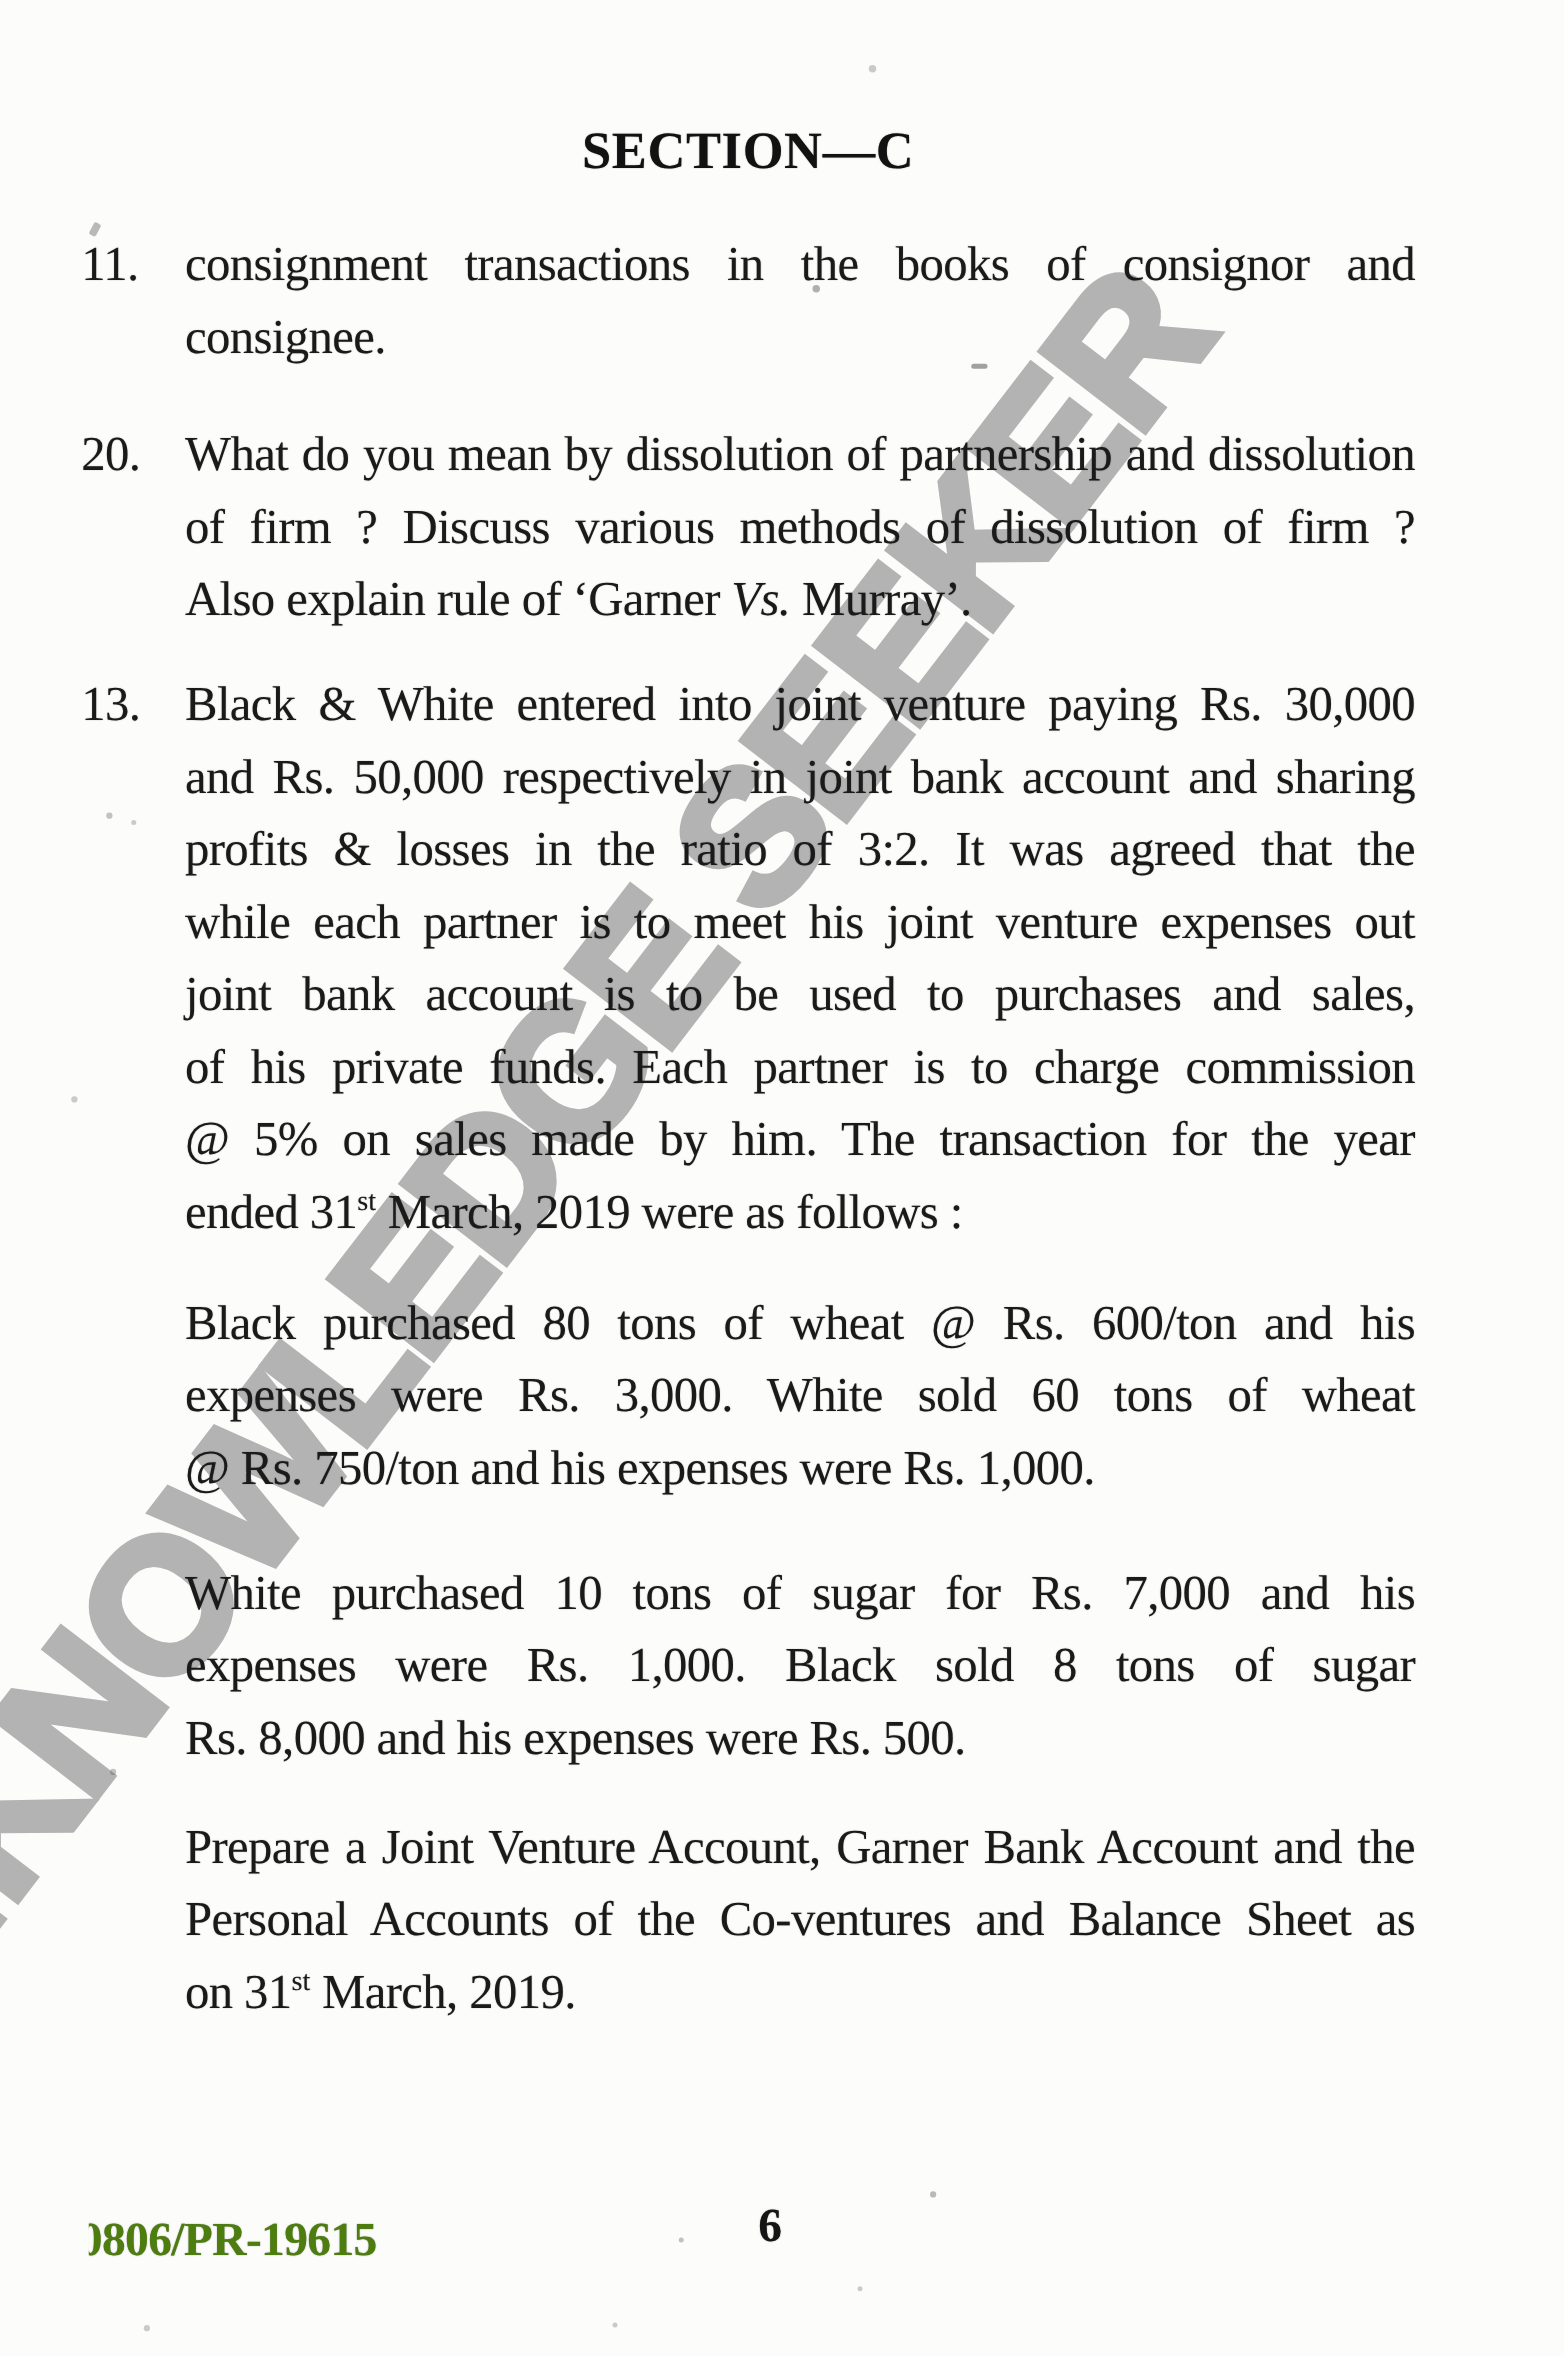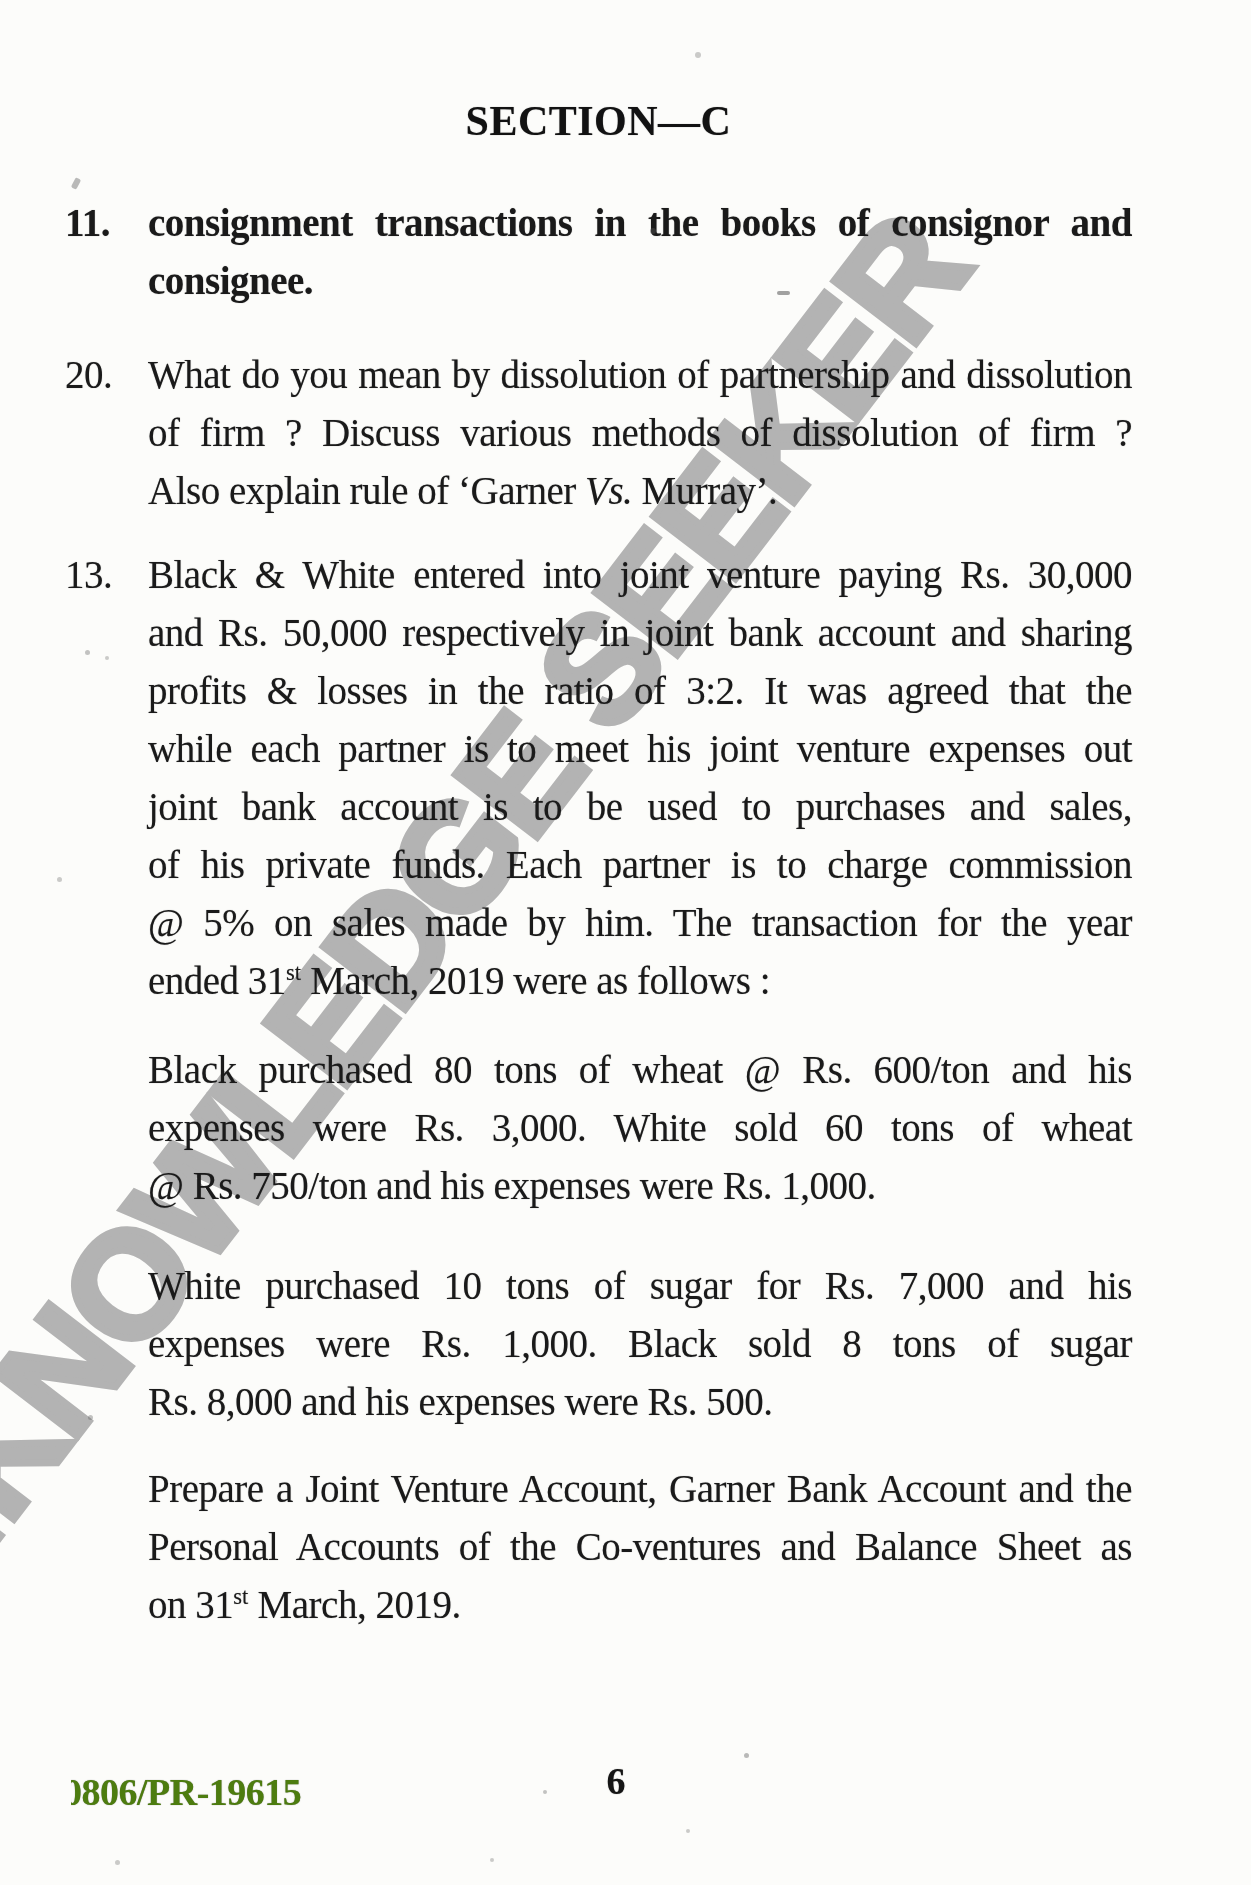--- a/index.html
+++ b/index.html
@@ -40,21 +40,21 @@
     margin:0;
     font-size:42px;
     font-weight:700;
     line-height:58px;
     text-align:center;
     letter-spacing:.5px;
     color:#121212;
     text-shadow:0 0 1px rgba(20,20,20,.45);
   }
   .question{display:flex;}
-  .q11{margin-top:44px;font-weight:bold;}
+  .q11{margin-top:33px;}
   .q12{margin-top:36px;}
   .q13{margin-top:26px;}
   .qnum{
     flex:none;width:83px;
     font-size:39px;line-height:58px;
     letter-spacing:-.5px;
     text-shadow:0 0 1px rgba(20,20,20,.4);
   }
   .qbody{flex:none;width:984px;}
   .para{margin-top:31px;padding-left:83px;}

